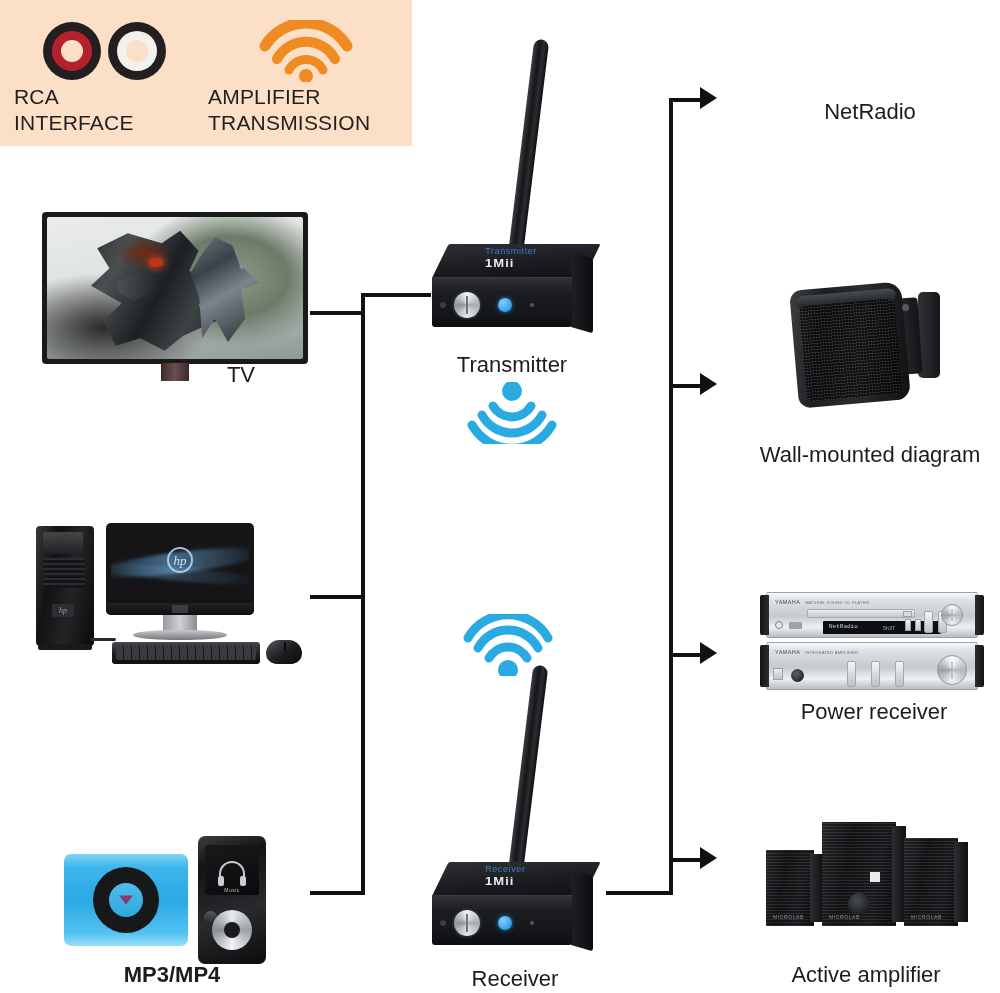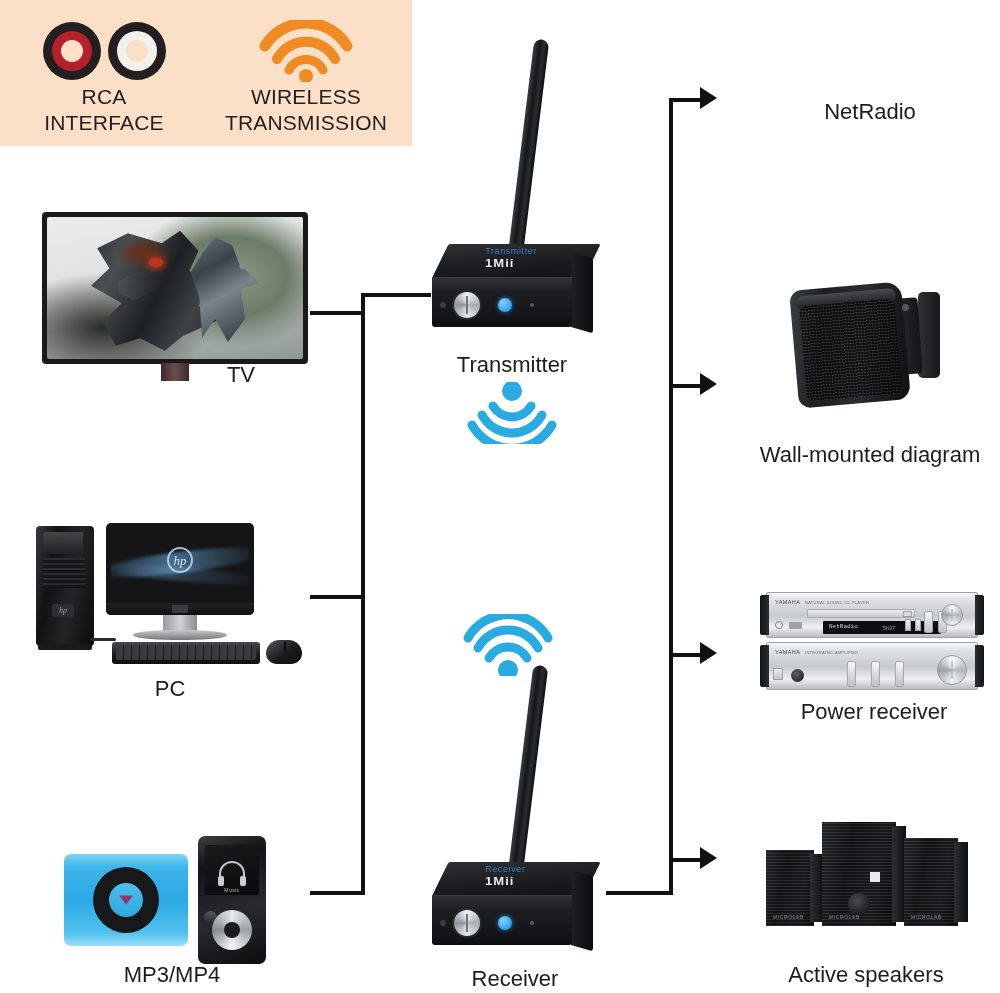--- a/index.html
+++ b/index.html
@@ -9,21 +9,21 @@
     font-family: "Liberation Sans", sans-serif;
     overflow: hidden;
   }
   #stage { position: relative; width: 1000px; height: 993px; background:#fff; }
 
   
   .badge-panel {
     position: absolute; left: 0; top: 0; width: 412px; height: 146px;
     background: #fbdfc6;
   }
-  .badge { position: absolute; text-align: center; }
+  .badge { position: absolute; }
   .badge-label {
     font-size: 21px; color: #231f20; line-height: 26px; letter-spacing: .2px;
     white-space: pre-line;
   }
   .rca-badge { left: 14px; top: 18px; width: 180px; }
   .wt-badge  { left: 208px; top: 18px; width: 196px; }
 
   .rca-jacks { height: 66px; display:flex; justify-content:center; align-items:center; gap: 7px; }
   .jack { width: 58px; height: 58px; border-radius: 50%; background: #231f20;
           display:flex; align-items:center; justify-content:center; }
@@ -353,21 +353,21 @@
       <div class="wifi-badge-icon">
         <svg width="94" height="62" viewBox="0 0 94 62" aria-hidden="true">
           <g fill="none" stroke="#f08a23" stroke-linecap="round">
             <path d="M6 26 A48 48 0 0 1 88 26" stroke-width="11"></path>
             <path d="M18 39 A33 33 0 0 1 76 39" stroke-width="10"></path>
             <path d="M30 50 A19 19 0 0 1 64 50" stroke-width="9"></path>
           </g>
           <circle cx="47" cy="56" r="7" fill="#f08a23"></circle>
         </svg>
       </div>
-      <div class="badge-label">WIRELESS
+      <div class="badge-label">AMPLIFIER
 TRANSMISSION</div>
     </div>
 
   </div>
 
   <div class="wire wire-h" style="left:310px; top:311px; width:55px;"></div>
 
   <div class="wire wire-h" style="left:310px; top:595px; width:55px;"></div>
 
   <div class="wire wire-h" style="left:310px; top:891px; width:55px;"></div>
@@ -428,42 +428,41 @@
     <div class="pc-mon-neck" style="left:150px;"></div>
     <div class="pc-mon-base" style="left:150px;"></div>
     <div class="pc-cable"></div>
     <div class="pc-kb">
       <div class="pc-kb-keys"></div>
     </div>
     <div class="pc-mouse">
       <div class="pc-mouse-split"></div>
     </div>
   </div>
-  <div class="cap" style="left:90px; top:676px; width:160px;">PC</div>
 
   <div class="mp3">
     <div class="mp3-clip">
       <div class="mp3-ring">
         <div class="mp3-ring-in">
             <div class="mp3-play"></div>
           </div>
       </div>
     </div>
     <div class="mp4">
       <div class="mp4-screen">
         <div class="mp4-headphone"></div>
         <div class="mp4-brand">Music</div>
       </div>
       <div class="mp4-sidebtn"></div>
       <div class="mp4-wheel">
           <div class="mp4-wheel-in"></div>
         </div>
     </div>
   </div>
-  <div class="cap" style="left:72px; top:962px; width:200px;">MP3/MP4</div>
+  <div class="cap" style="left:72px; top:962px; width:200px;font-weight:bold;">MP3/MP4</div>
 
   <div class="mii" style="left:432px; top:244px;">
     <div class="mii-antenna" style="left:76px; top:-206px; height:216px;
          transform:rotate(7deg); transform-origin:bottom center;"></div>
     <div class="mii-top">
       <div class="mii-top-word">Transmitter</div>
       <div class="mii-top-brand">1Mii</div>
     </div>
     <div class="mii-right"></div>
     <div class="mii-face">
@@ -578,16 +577,16 @@
       <div class="as-sub-port"></div>
     </div>
     <div class="as-side" style="left:140px; top:6px; height:96px; width:14px;"></div>
 
     <div class="as-spk" style="left:152px; top:18px; width:54px; height:88px;">
       <div class="as-face"></div>
       <div class="as-logo">MICROLAB</div>
     </div>
     <div class="as-side" style="left:202px; top:22px; height:80px; width:14px;"></div>
   </div>
-  <div class="cap" style="left:756px; top:962px; width:220px;">Active speakers</div>
+  <div class="cap" style="left:756px; top:962px; width:220px;">Active amplifier</div>
 
   <h1 class="sr">Wireless audio transmitter and receiver connection diagram</h1>
 </div>
 
 </body></html>

